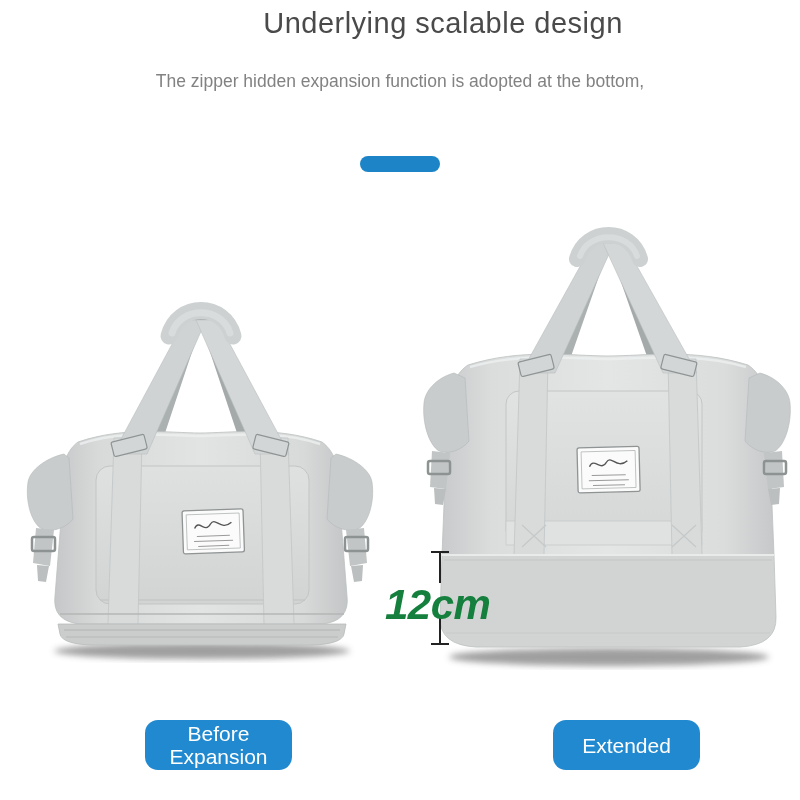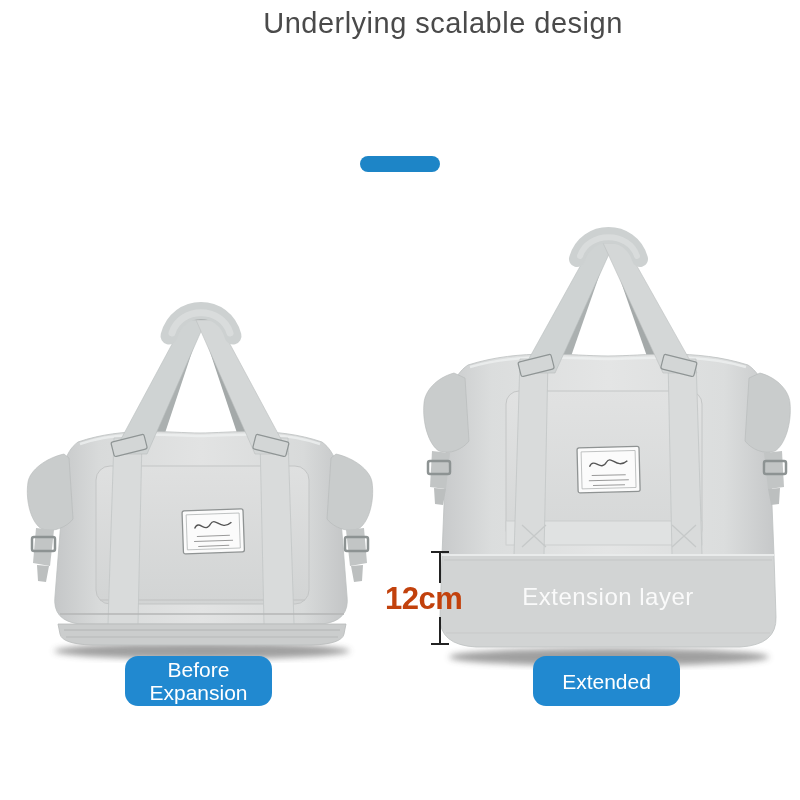--- a/index.html
+++ b/index.html
@@ -28,40 +28,41 @@
     font-size:24px; color:rgba(255,255,255,0.88); letter-spacing:0.5px; font-weight:400;
   }
   .measure-seg { position:absolute; left:439px; width:2px; background:#222; }
   .seg-top    { top:552px; height:31px; }
   .seg-bottom { top:617px; height:27px; }
   .cap { position:absolute; left:431px; width:18px; height:2px; background:#222; }
   .cap-top    { top:551px; }
   .cap-bottom { top:643px; }
   .measure-label {
     position:absolute; left:385px; top:581px; width:76px;
-    font-size:31px; font-weight:bold; color:#c2410c; letter-spacing:-0.5px;
+    font-size:42px; font-weight:bold; color:#15803d; letter-spacing:-0.5px;font-style:italic;
   }
   .btn {
-    position:absolute; top:656px; width:147px; height:50px;
+    position:absolute; top:720px; width:147px; height:50px;
     background:#2189d0; border-radius:13px; color:#ffffff;
     font-size:21px; line-height:23px; font-weight:400;
     display:flex; align-items:center; justify-content:center; text-align:center;
-    padding:0 8px; box-sizing:border-box;
+    padding:0 8px; box-sizing:border-box;margin-left:20px;
   }
   .btn-left  { left:125px; }
   .btn-right { left:533px; }
 </style>
 </head>
 <body>
 
 <div class="canvas">
 
   <div class="title">Underlying scalable design</div>
 
   <div class="subtitle">
+    <div>The zipper hidden expansion function is adopted at the bottom,</div>
   </div>
 
   <div class="pill"></div>
 
   <div class="bag bag-left">
     <svg viewBox="0 0 360 385" width="360" height="385">
       <defs>
         <linearGradient id="lgBody" x1="0" y1="0" x2="1" y2="0">
           <stop offset="0" stop-color="#c5c7c8"></stop>
             <stop offset="0.15" stop-color="#d8dada"></stop>
@@ -217,21 +218,20 @@
 
       <g transform="translate(155,223) rotate(-1.5)">
         <rect width="62" height="45" rx="2" fill="#fbfbfb" stroke="#8f9393" stroke-width="1.3"></rect>
         <rect x="4" y="4" width="54" height="37" fill="none" stroke="#b2b5b5" stroke-width="0.8"></rect>
         <path d="M 12,19 C 17,9 23,25 29,15 C 34,7 39,23 50,14" fill="none" stroke="#555555" stroke-width="1.4"></path>
         <path d="M 14,28 L 48,28 M 11,33 L 51,33 M 15,38 L 47,38" stroke="#9a9a9a" stroke-width="1"></path>
       </g>
     </svg>
   </div>
 
-  <div class="ext-label">Extension layer</div>
 
   <div class="measure-seg seg-top"></div>
   <div class="measure-seg seg-bottom"></div>
   <div class="cap cap-top"></div>
   <div class="cap cap-bottom"></div>
   <div class="measure-label">12cm</div>
 
   <div class="btn btn-left">Before Expansion</div>
   <div class="btn btn-right">Extended</div>
 

